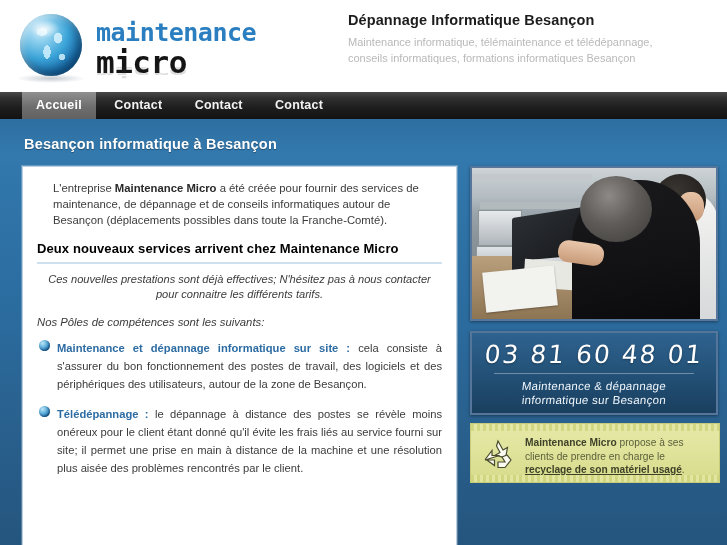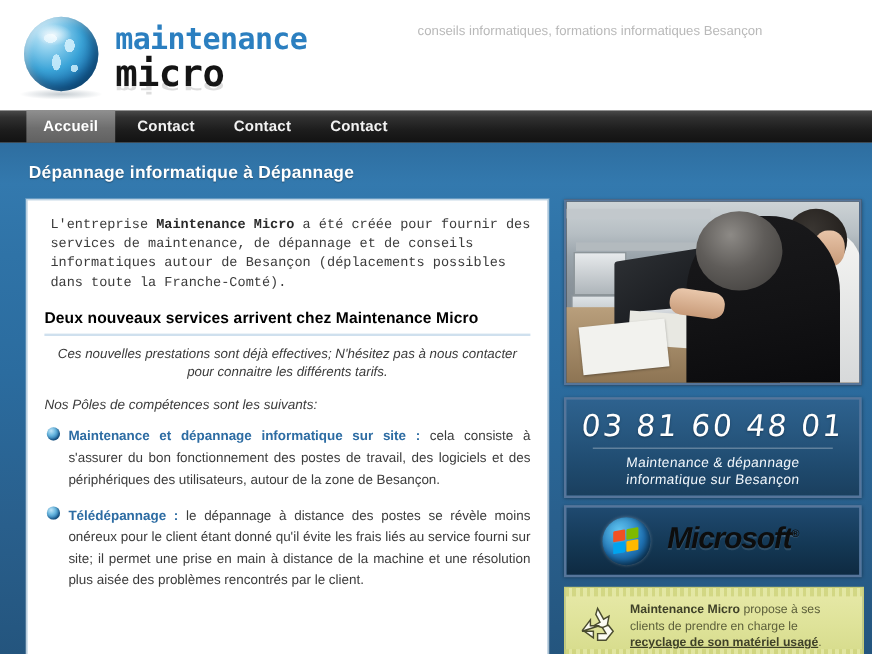--- a/index.html
+++ b/index.html
@@ -60,21 +60,21 @@
     background:linear-gradient(180deg,#2e6ea0 0%,#3379ae 8%,#2f73a7 22%,#2b6c9f 45%,#295f8c 75%,#24557e 100%);}
   .banner-title{position:absolute;left:24px;top:136px;font-size:14.5px;font-weight:bold;
     color:#ffffff;letter-spacing:.2px;text-shadow:0 1px 1px rgba(0,0,0,.35);}
 
   
   .content{position:absolute;left:22px;top:166px;width:433px;height:379px;
     background:#ffffff;border:1px solid #b9cfe0;
     box-shadow:0 0 0 1px rgba(255,255,255,.25);
     overflow:hidden;}
   .content-inner{padding:13px 14px 0 14px;}
-  .para{font-size:11.3px;color:#3b3b3b;line-height:16px;margin:0 0 2px 5px;font-family:Liberation Mono, monospace;}
+  .para{font-size:11.3px;color:#3b3b3b;line-height:16px;margin:0 0 2px 16px;}
   .para b{color:#2a2a2a;}
   h2.sub{margin:13px 0 0 0;font-size:13px;font-weight:bold;color:#000000;letter-spacing:.1px;}
   .rule{height:2px;background:#cfe0ee;margin:6px 0 8px 0;}
   .blist{margin:0;padding:0;list-style:none;}
   .blist li{font-size:11.2px;color:#3b3b3b;line-height:15px;margin-bottom:1px;}
   .blist li:before{content:"\2022";color:#333;font-weight:bold;margin-right:5px;}
   .blist li b{color:#1f1f1f;}
   .ital{font-style:italic;font-size:11.1px;color:#3b3b3b;line-height:15px;margin:1px 0 0 0;text-align:center;}
   .lead{font-size:11.3px;color:#3b3b3b;margin:14px 0 10px 0;font-style:italic;}
 
@@ -172,37 +172,39 @@
         <div class="globe-shine"></div>
       </div>
       <div class="globe-shadow"></div>
       <div class="wordmark">
         <div class="wm-line1">maintenance</div>
         <div class="wm-line2">micro</div>
         <div class="wm-reflect">micro</div>
       </div>
     </div>
     <div class="head-right">
+      <div class="head-title">Dépannage Informatique Besançon</div>
       <div class="head-sub">
+        <div>Maintenance informatique, télémaintenance et télédépannage,</div>
         <div>conseils informatiques, formations informatiques Besançon</div>
       </div>
     </div>
   </div>
 
   <div class="nav">
     <div class="nav-inner">
       <span class="nav-item active">Accueil</span>
       <span class="nav-item">Contact</span>
       <span class="nav-item">Contact</span>
       <span class="nav-item">Contact</span>
     </div>
   </div>
 
   <div class="bluebg"></div>
-  <div class="banner-title">Dépannage informatique à Dépannage</div>
+  <div class="banner-title">Besançon informatique à Besançon</div>
 
   <div class="content">
     <div class="content-inner">
 
       <p class="para"><span>L'entreprise </span><b>Maintenance Micro</b><span> a été créée pour fournir des services de maintenance, de dépannage et de conseils informatiques autour de Besançon (déplacements possibles dans toute la Franche-Comté).</span></p>
 
       <h2 class="sub">Deux nouveaux services arrivent chez Maintenance Micro</h2>
       <div class="rule"></div>
 
 
@@ -246,31 +248,20 @@
       <div class="ph-arm"></div>
     </div>
 
     <div class="phone-box">
       <div class="phone-num">03 81 60 48 01</div>
       <div class="phone-rule"></div>
       <div class="phone-sub">Maintenance &amp; dépannage</div>
       <div class="phone-sub">informatique sur Besançon</div>
     </div>
 
-    <div class="ms-box">
-      <div class="ms-logo">
-        <span class="ms-flag">
-            <span class="q1"></span>
-            <span class="q2"></span>
-            <span class="q3"></span>
-            <span class="q4"></span>
-          </span>
-      </div>
-      <div class="ms-word"><span>Microsoft</span><sup>®</sup></div>
-    </div>
 
     <div class="reco-box">
       <div class="reco-fringe-top"></div>
       <div class="reco-fringe-bot"></div>
       <svg class="reco-icon" viewBox="0 0 34 32">
         <g fill="none" stroke="#4a4c2f" stroke-width="1.2">
           <path d="M17 3 L22 12 L26.5 9.5 L24.5 20 L14.5 17 L19 14.5 L15.5 8 Z" fill="#fbfbf2"></path>
           <path d="M4 22 L13.5 22 L13.5 27.5 L4.5 21 L11 12.5 L11 17.5 L18.5 17.5 Z" fill="#fbfbf2"></path>
           <path d="M30 22 L24 29.5 L17 29.5 L17 24 L24 24 L21 19 L26 17 Z" fill="#fbfbf2"></path>
         </g>

